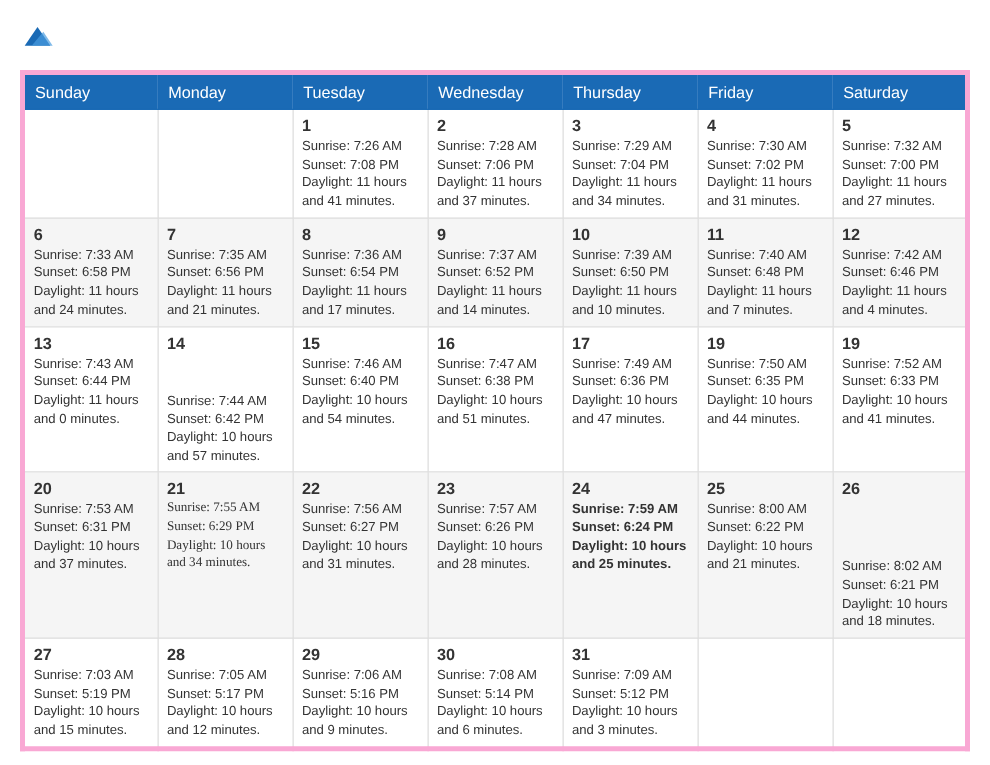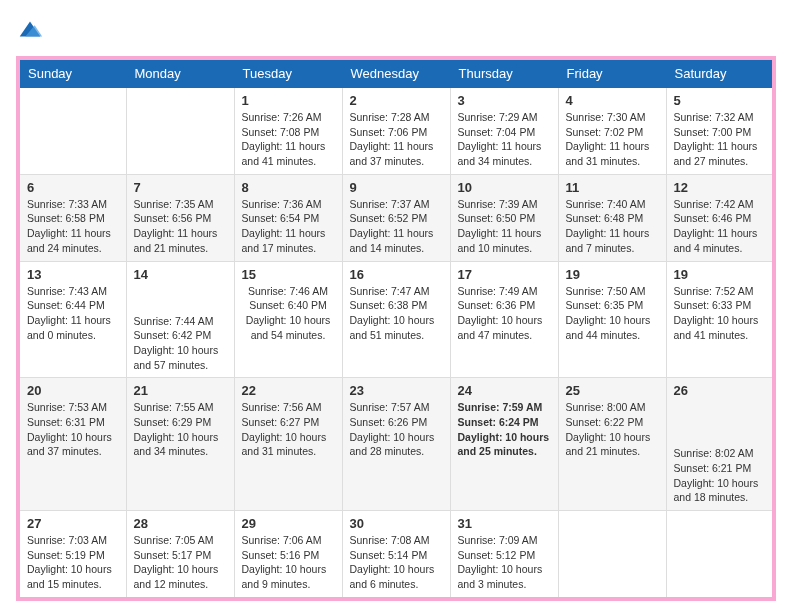--- a/index.html
+++ b/index.html
@@ -214,21 +214,21 @@
 Daylight: 11 hours and 0 minutes.</div>
         </td>
         <td>
           <span class="day-num">14</span>
           <div class="day-info" style="white-space: pre-line; margin-top: 32px;">Sunrise: 7:44 AM
 Sunset: 6:42 PM
 Daylight: 10 hours and 57 minutes.</div>
         </td>
         <td>
           <span class="day-num">15</span>
-          <div class="day-info" style="white-space: pre-line; text-align: center;">Sunrise: 7:46 AM
+          <div class="day-info" style="white-space: pre-line;">Sunrise: 7:46 AM
 Sunset: 6:40 PM
 Daylight: 10 hours and 54 minutes.</div>
         </td>
         <td>
           <span class="day-num">16</span>
           <div class="day-info" style="white-space: pre-line;">Sunrise: 7:47 AM
 Sunset: 6:38 PM
 Daylight: 10 hours and 51 minutes.</div>
         </td>
         <td>
@@ -252,21 +252,21 @@
       </tr>
       <tr>
         <td>
           <span class="day-num">20</span>
           <div class="day-info" style="white-space: pre-line;">Sunrise: 7:53 AM
 Sunset: 6:31 PM
 Daylight: 10 hours and 37 minutes.</div>
         </td>
         <td>
           <span class="day-num">21</span>
-          <div class="day-info" style="white-space: pre-line;">Sunrise: 7:55 AM
+          <div class="day-info" style="white-space: pre-line; font-family: Liberation Serif, serif;">Sunrise: 7:55 AM
 Sunset: 6:29 PM
 Daylight: 10 hours and 34 minutes.</div>
         </td>
         <td>
           <span class="day-num">22</span>
           <div class="day-info" style="white-space: pre-line;">Sunrise: 7:56 AM
 Sunset: 6:27 PM
 Daylight: 10 hours and 31 minutes.</div>
         </td>
         <td>

